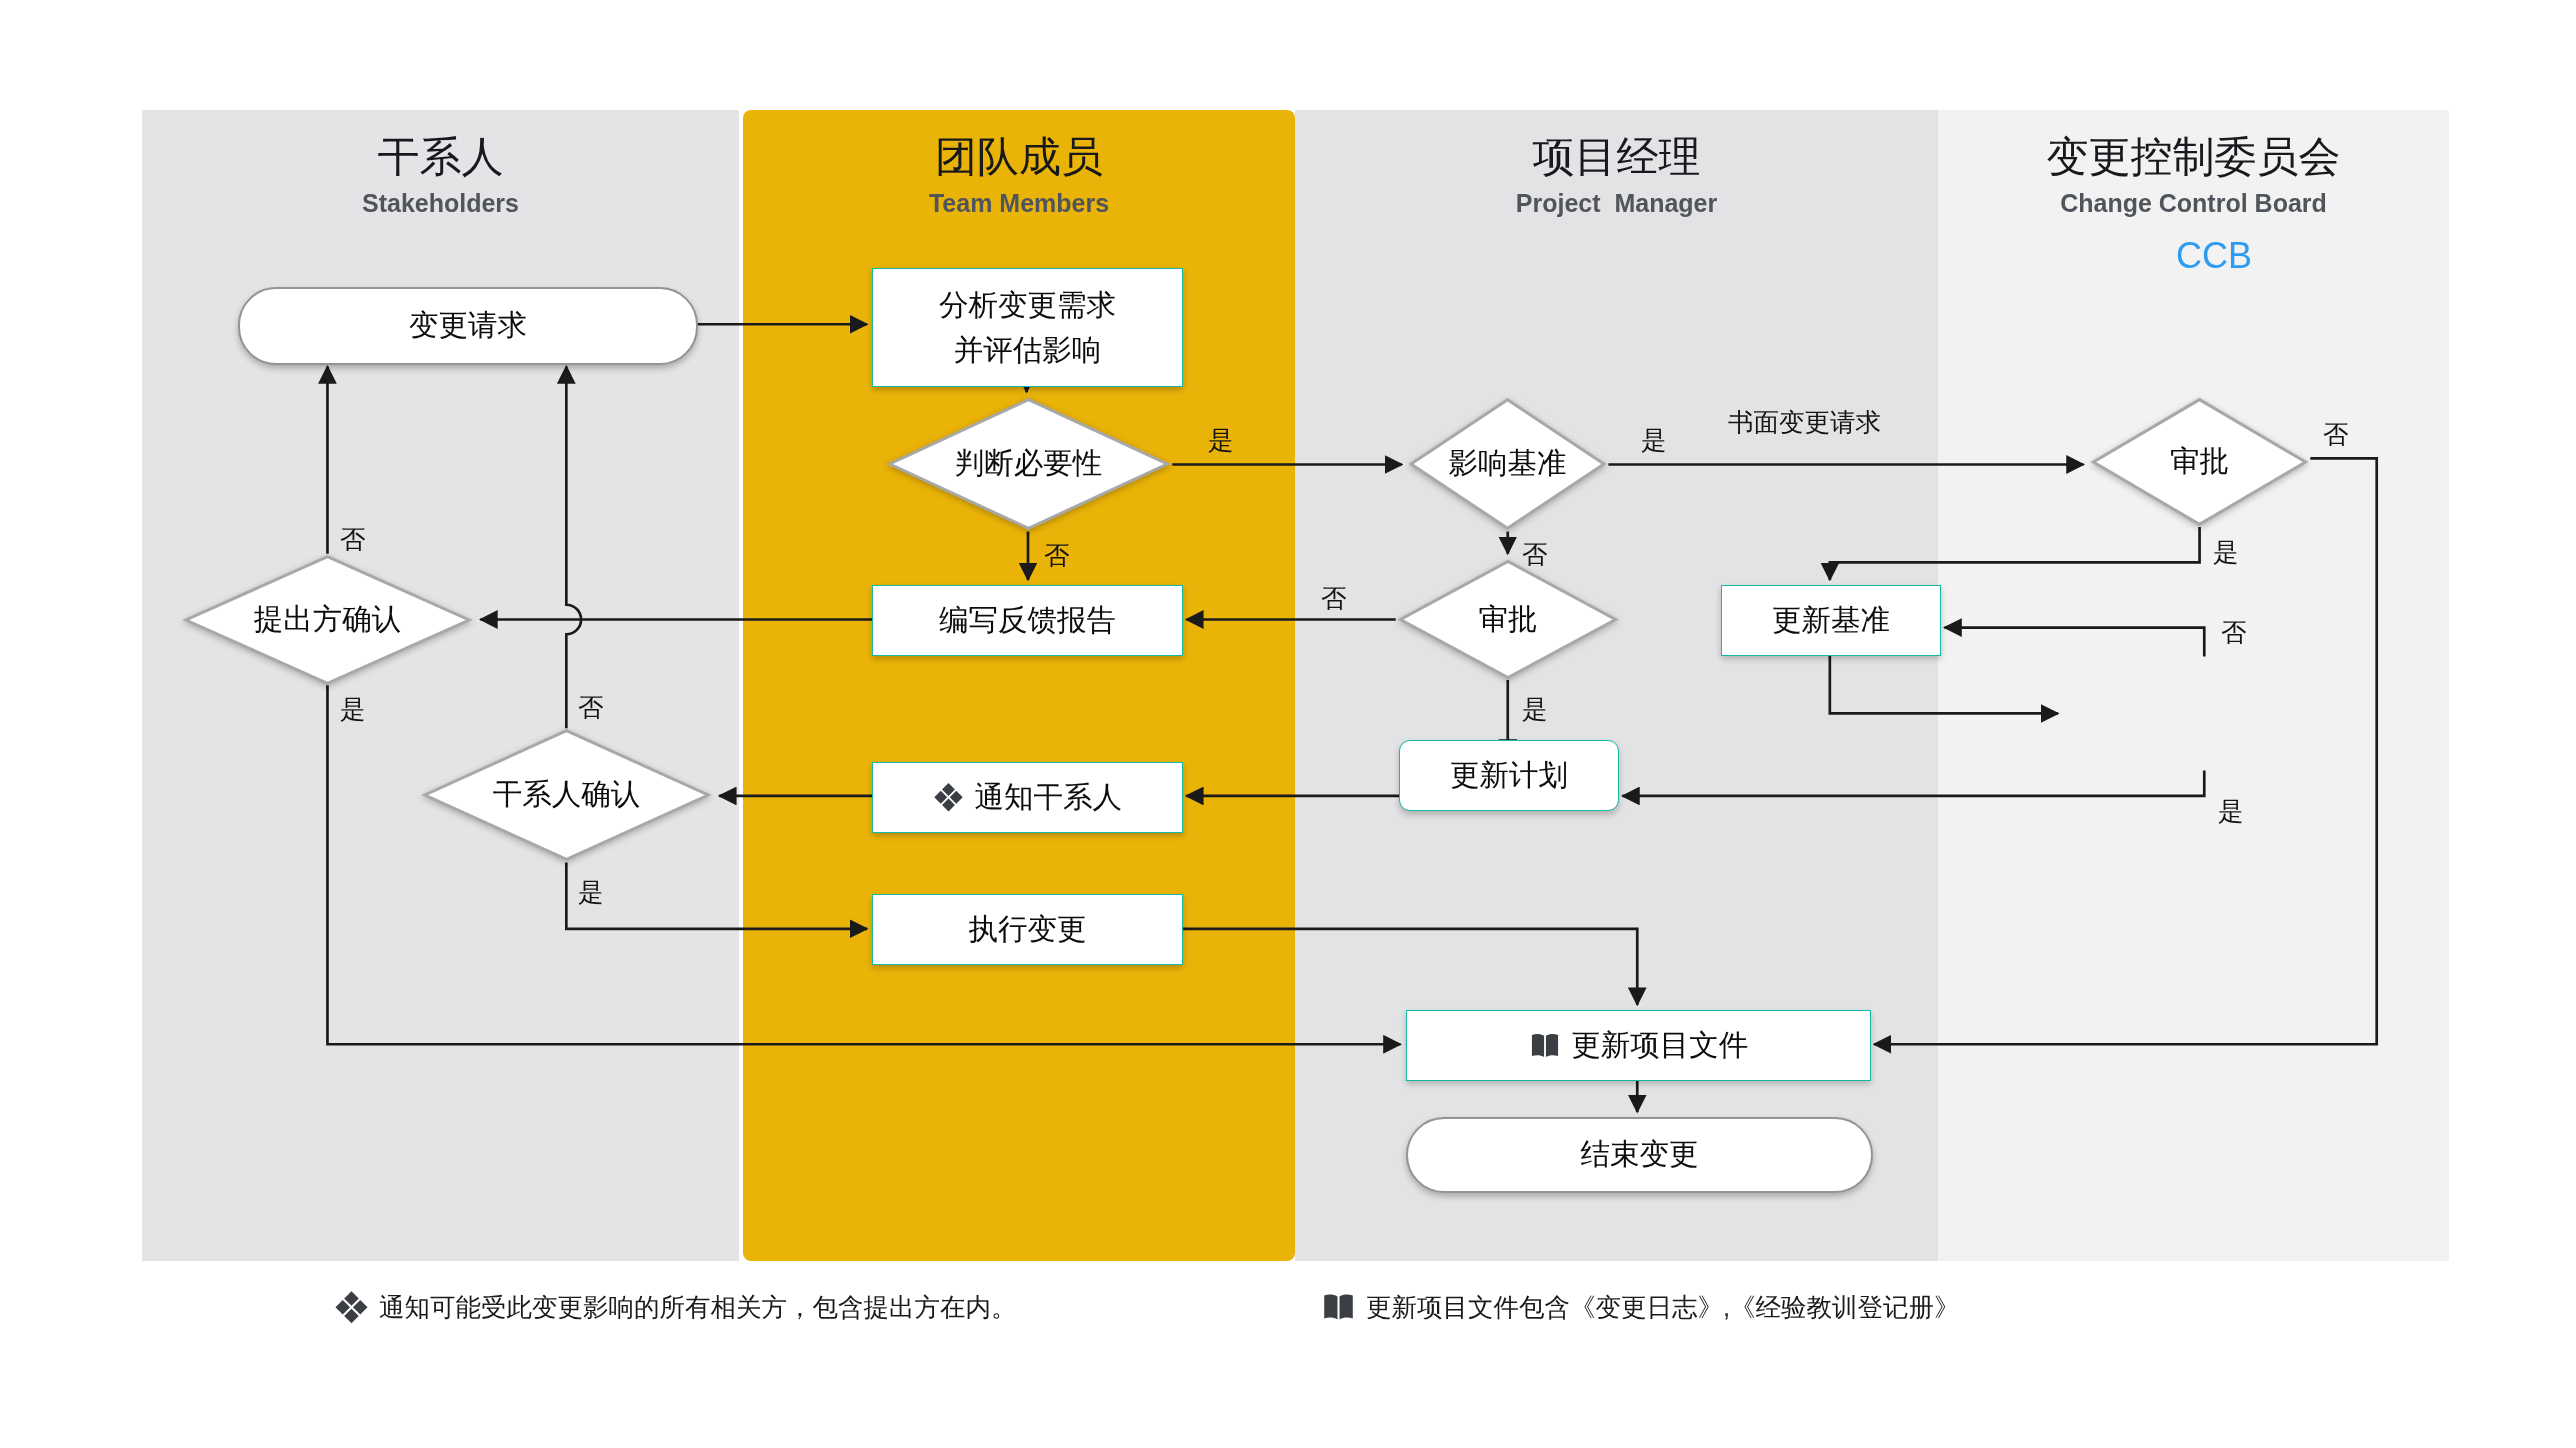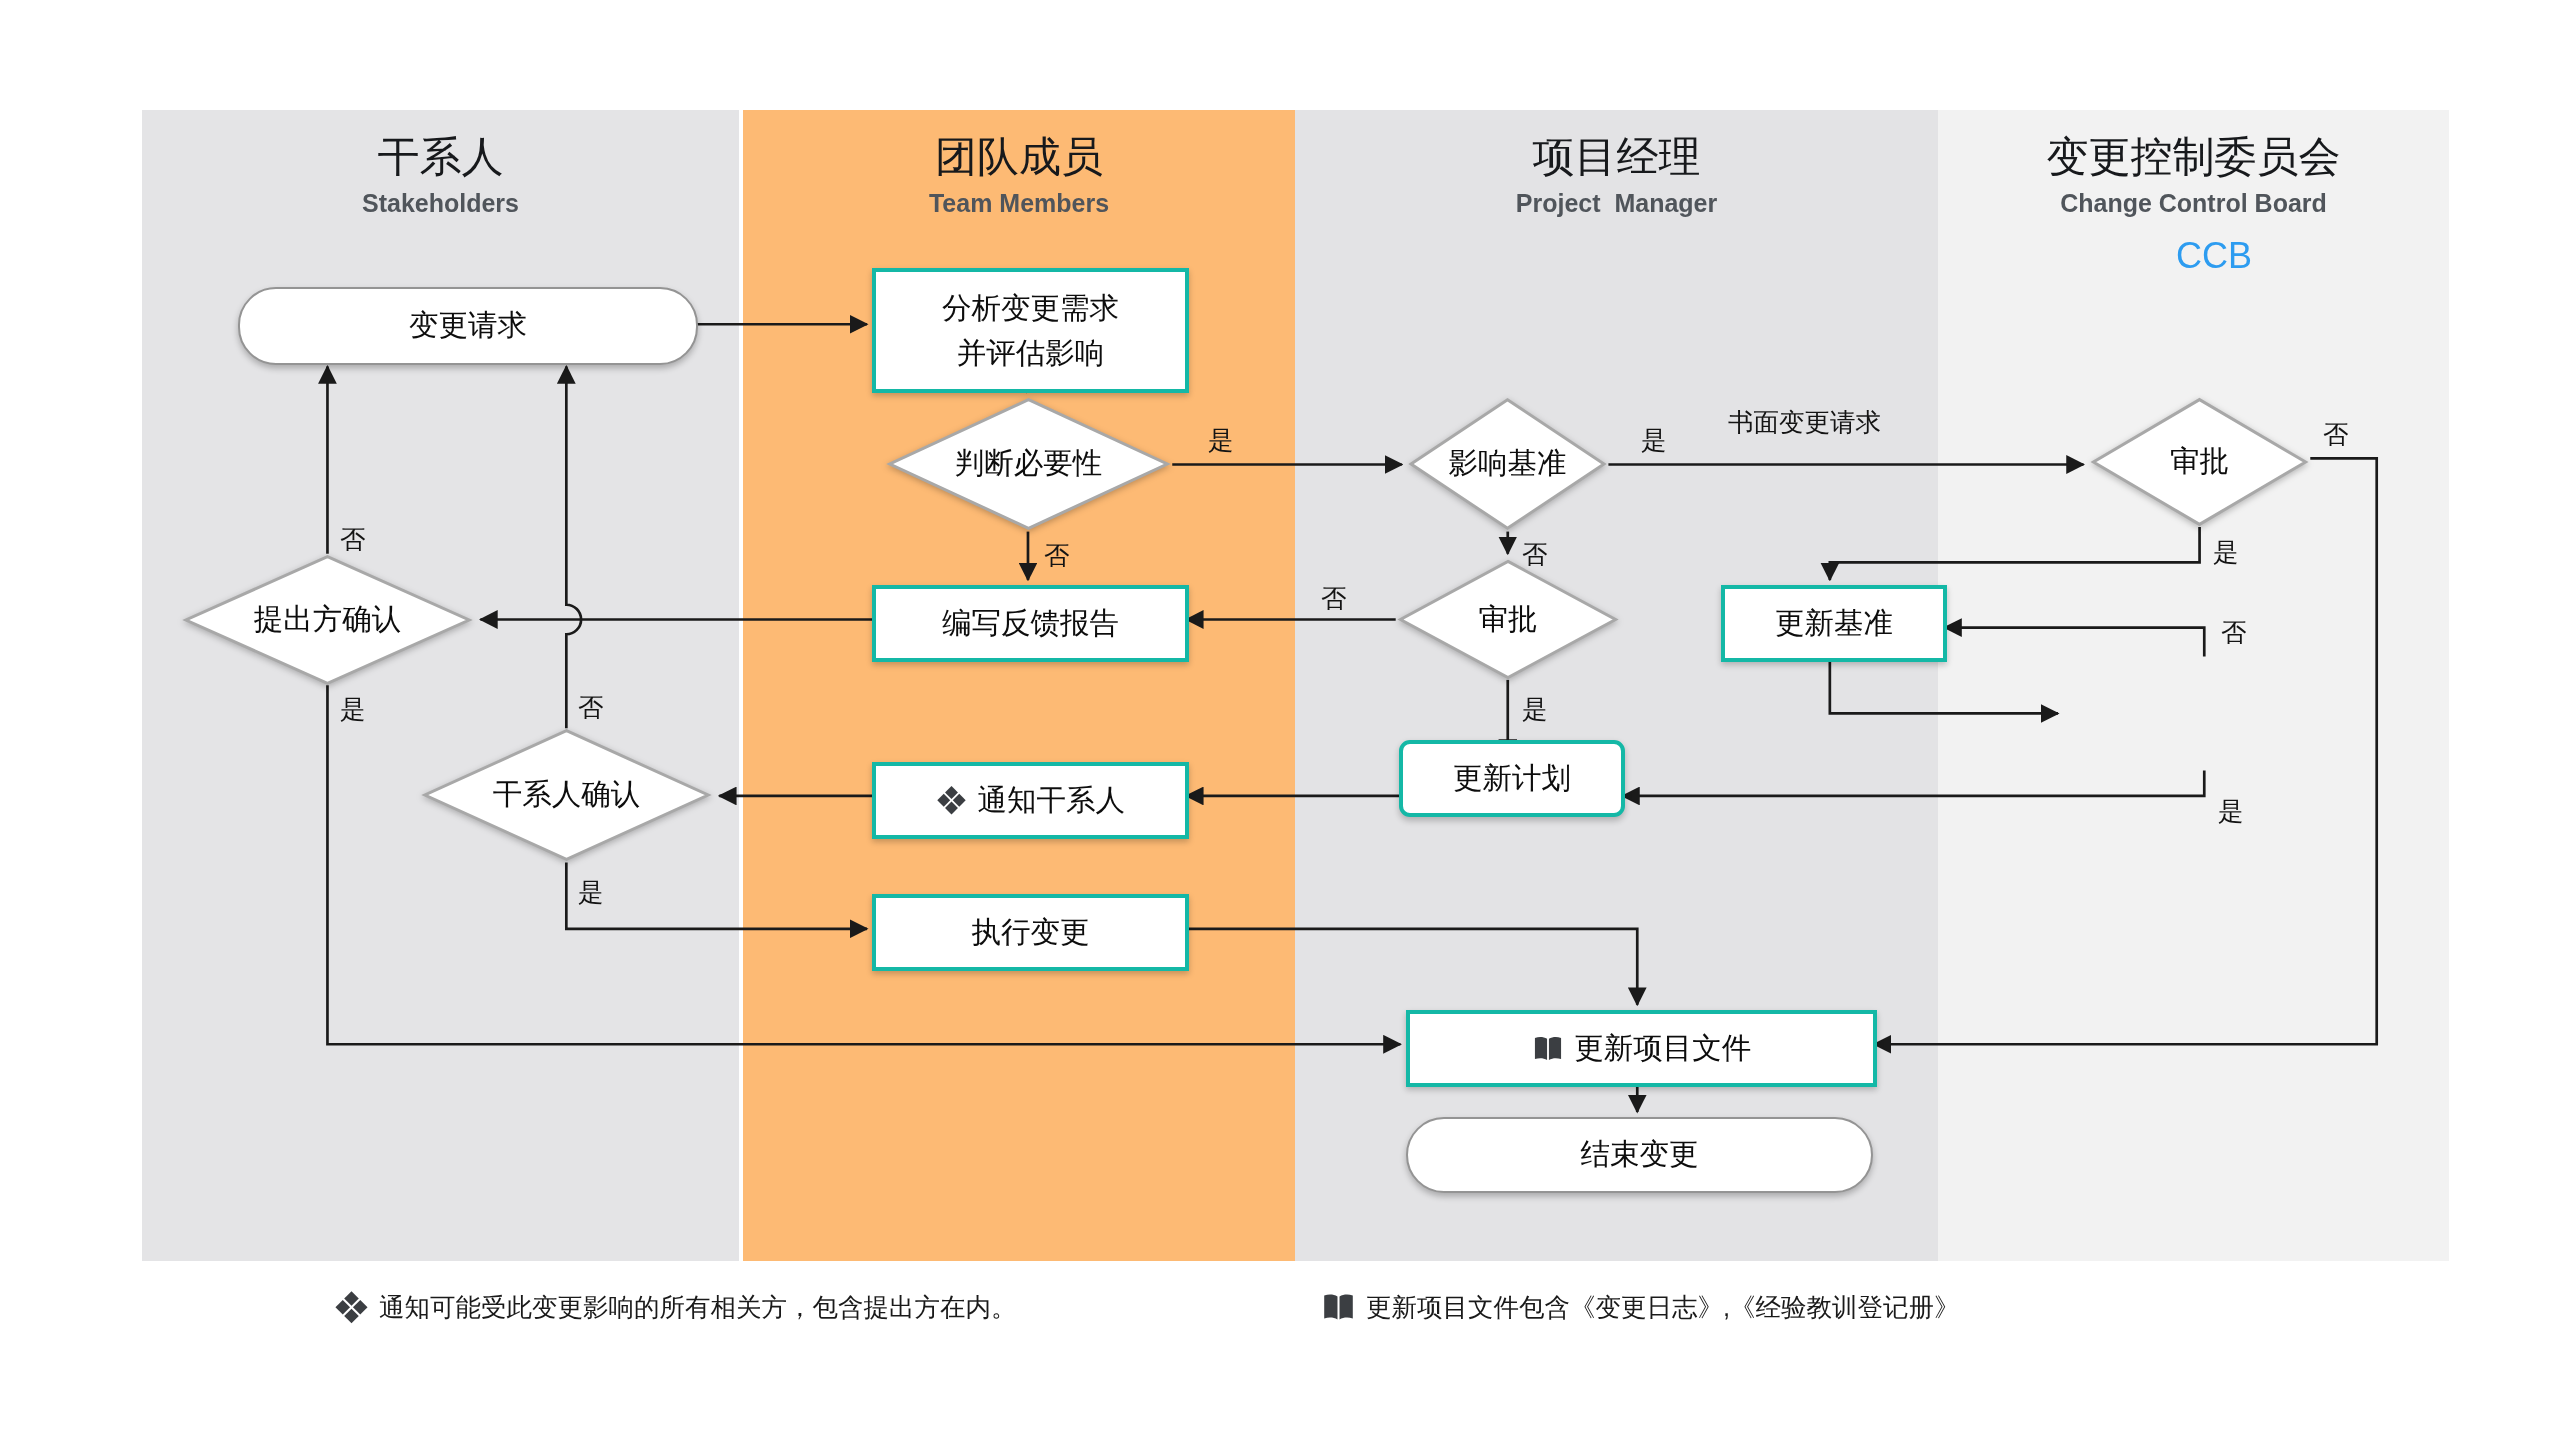--- a/index.html
+++ b/index.html
@@ -1,30 +1,30 @@
 <!DOCTYPE html>
 <html style="font-size:10.7px"><head>
 <meta charset="utf-8">
 <style>
   html,body{margin:0;padding:0;background:#ffffff;}
   .page{position:relative;width:2576px;height:1449px;background:#ffffff;overflow:hidden;
         font-family:"Liberation Sans", sans-serif;color:#111;}
   .lane{position:absolute;top:110px;height:1151px;}
   .lane-a{background:#e4e4e6;}
-  .lane-b{background:#fdba74;}
+  .lane-b{background:#eab308;border-radius:8px;}
   .lane-c{background:#e3e3e5;}
   .lane-d{background:#f2f2f2;}
   .lane-head{position:absolute;top:21.5px;left:0;right:0;text-align:center;}
   .lane-title{display:block;font-size:42px;font-weight:500;color:#17191c;line-height:1.2;}
   .lane-sub{display:block;font-size:25px;font-weight:700;color:#50555b;margin-top:6.7px;white-space:pre;}
   .ccb-badge{display:block;font-size:36px;font-weight:500;color:#2d9cf0;margin-top:17.4px;margin-left:41px;}
   svg.wires{position:absolute;left:0;top:0;z-index:2;}
   .node{position:absolute;z-index:3;display:flex;align-items:center;justify-content:center;
         font-size:29.5px;color:#0d0d0d;text-align:center;}
-  .rect-node{background:#ffffff;border:4px solid #14b8a6;box-shadow:0 3.4px 6px rgba(0,0,0,0.22);}
+  .rect-node{background:#ffffff;border:1px solid #14b8a6;box-shadow:0 3.4px 6px rgba(0,0,0,0.22);}
   .stadium{background:#ffffff;border:2px solid #949494;border-radius:38px;box-shadow:0 3.4px 6.7px rgba(0,0,0,0.25);}
   .diamond{background:transparent;}
   .diamond > svg.dshape{position:absolute;left:0;top:0;width:100%;height:100%;
         filter:drop-shadow(0 2.7px 3.4px rgba(0,0,0,0.25));}
   .diamond > .dlabel{position:relative;z-index:1;}
   .two-line{flex-direction:column;line-height:1.5;}
   .edge-label{position:absolute;z-index:4;font-size:25.5px;color:#141414;white-space:nowrap;}
   .node-icon{margin-right:10.7px;flex:0 0 auto;display:inline-flex;}
   .notes{position:absolute;z-index:4;display:flex;align-items:center;gap:10px;text-align:center;}
   .note-text{font-size:25.5px;color:#1a1a1a;white-space:nowrap;}

